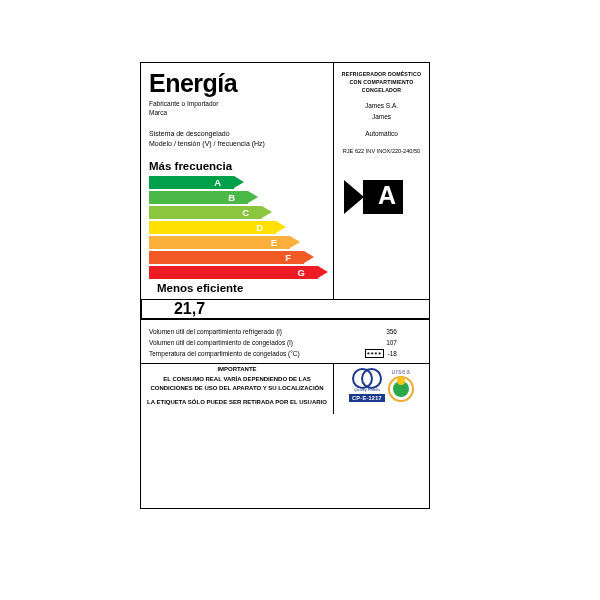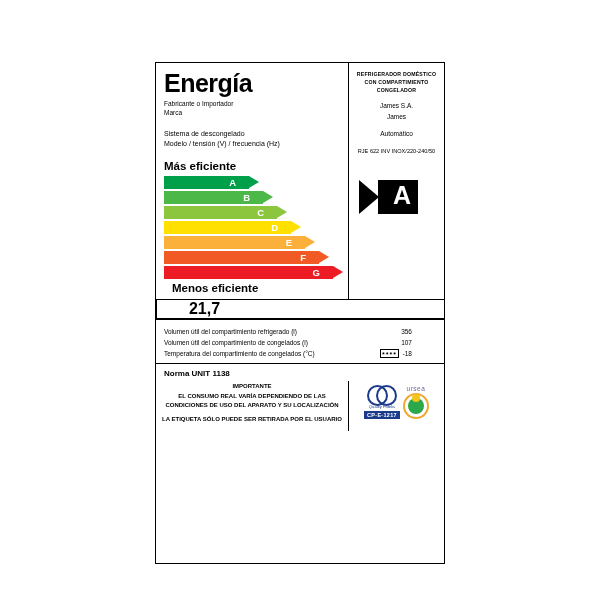--- a/index.html
+++ b/index.html
@@ -2,21 +2,21 @@
 <html><head>
 <meta charset="utf-8">
 <style>
   html,body{margin:0;padding:0;}
   body{
     width:600px;height:600px;background:#ffffff;
     font-family:"Liberation Sans", sans-serif;
     color:#000;
   }
   #label{
-    position:absolute;left:155px;top:62px;width:290px;height:502px;
+    position:absolute;left:140px;top:62px;width:290px;height:447px;
     border:1.5px solid #000;background:#fff;box-sizing:border-box;
   }
   
   .top-row{display:flex;}
   .top-left{width:192px;box-sizing:border-box;padding:8px 0 0 8px;}
   .top-right{
     width:96px;box-sizing:border-box;border-left:1.5px solid #000;
     padding:8px 6px 0 6px;text-align:center;
   }
   .energia{font-size:25px;font-weight:bold;letter-spacing:-0.5px;line-height:1;margin-bottom:3px;}
@@ -132,21 +132,21 @@
       <div class="rightcat">CONGELADOR</div>
       <div class="rightval mt6">James S.A.</div>
       <div class="rightval">James</div>
       <div class="rightval mt6">Automático</div>
       <div class="rightval2 mt6">RJE 622 INV INOX/220-240/50</div>
     </div>
   </div>
 
   <div class="eff-wrap">
     <div class="eff-left">
-      <div class="eff-title">Más eficiente</div>
+      <div class="eff-title">Más frecuencia</div>
       <div class="bars">
         <div class="barrow">
             <div class="bar b1">
               <span>A</span>
             </div>
           </div>
         <div class="barrow">
             <div class="bar b2">
               <span>B</span>
             </div>
@@ -211,21 +211,20 @@
     </div>
     <div class="volrow">
       <div class="volname">Temperatura del compartimiento de congelados (°C)</div>
       <div class="volval">
         <span class="starbox">✷✷✷✷</span><span>-18</span>
       </div>
     </div>
   </div>
 
   <div class="hr"></div>
-  <div class="norma">Norma UNIT 1138</div>
   <div class="bottom">
     <div class="bleft">
       <div class="imp">IMPORTANTE</div>
       <div class="impt">EL CONSUMO REAL VARÍA DEPENDIENDO DE LAS CONDICIONES DE USO DEL APARATO Y SU LOCALIZACIÓN</div>
       <div class="impt2">LA ETIQUETA SÓLO PUEDE SER RETIRADA POR EL USUARIO</div>
     </div>
     <div class="bright">
       <div class="logos">
         <div class="qf">
           <div class="qfc">

